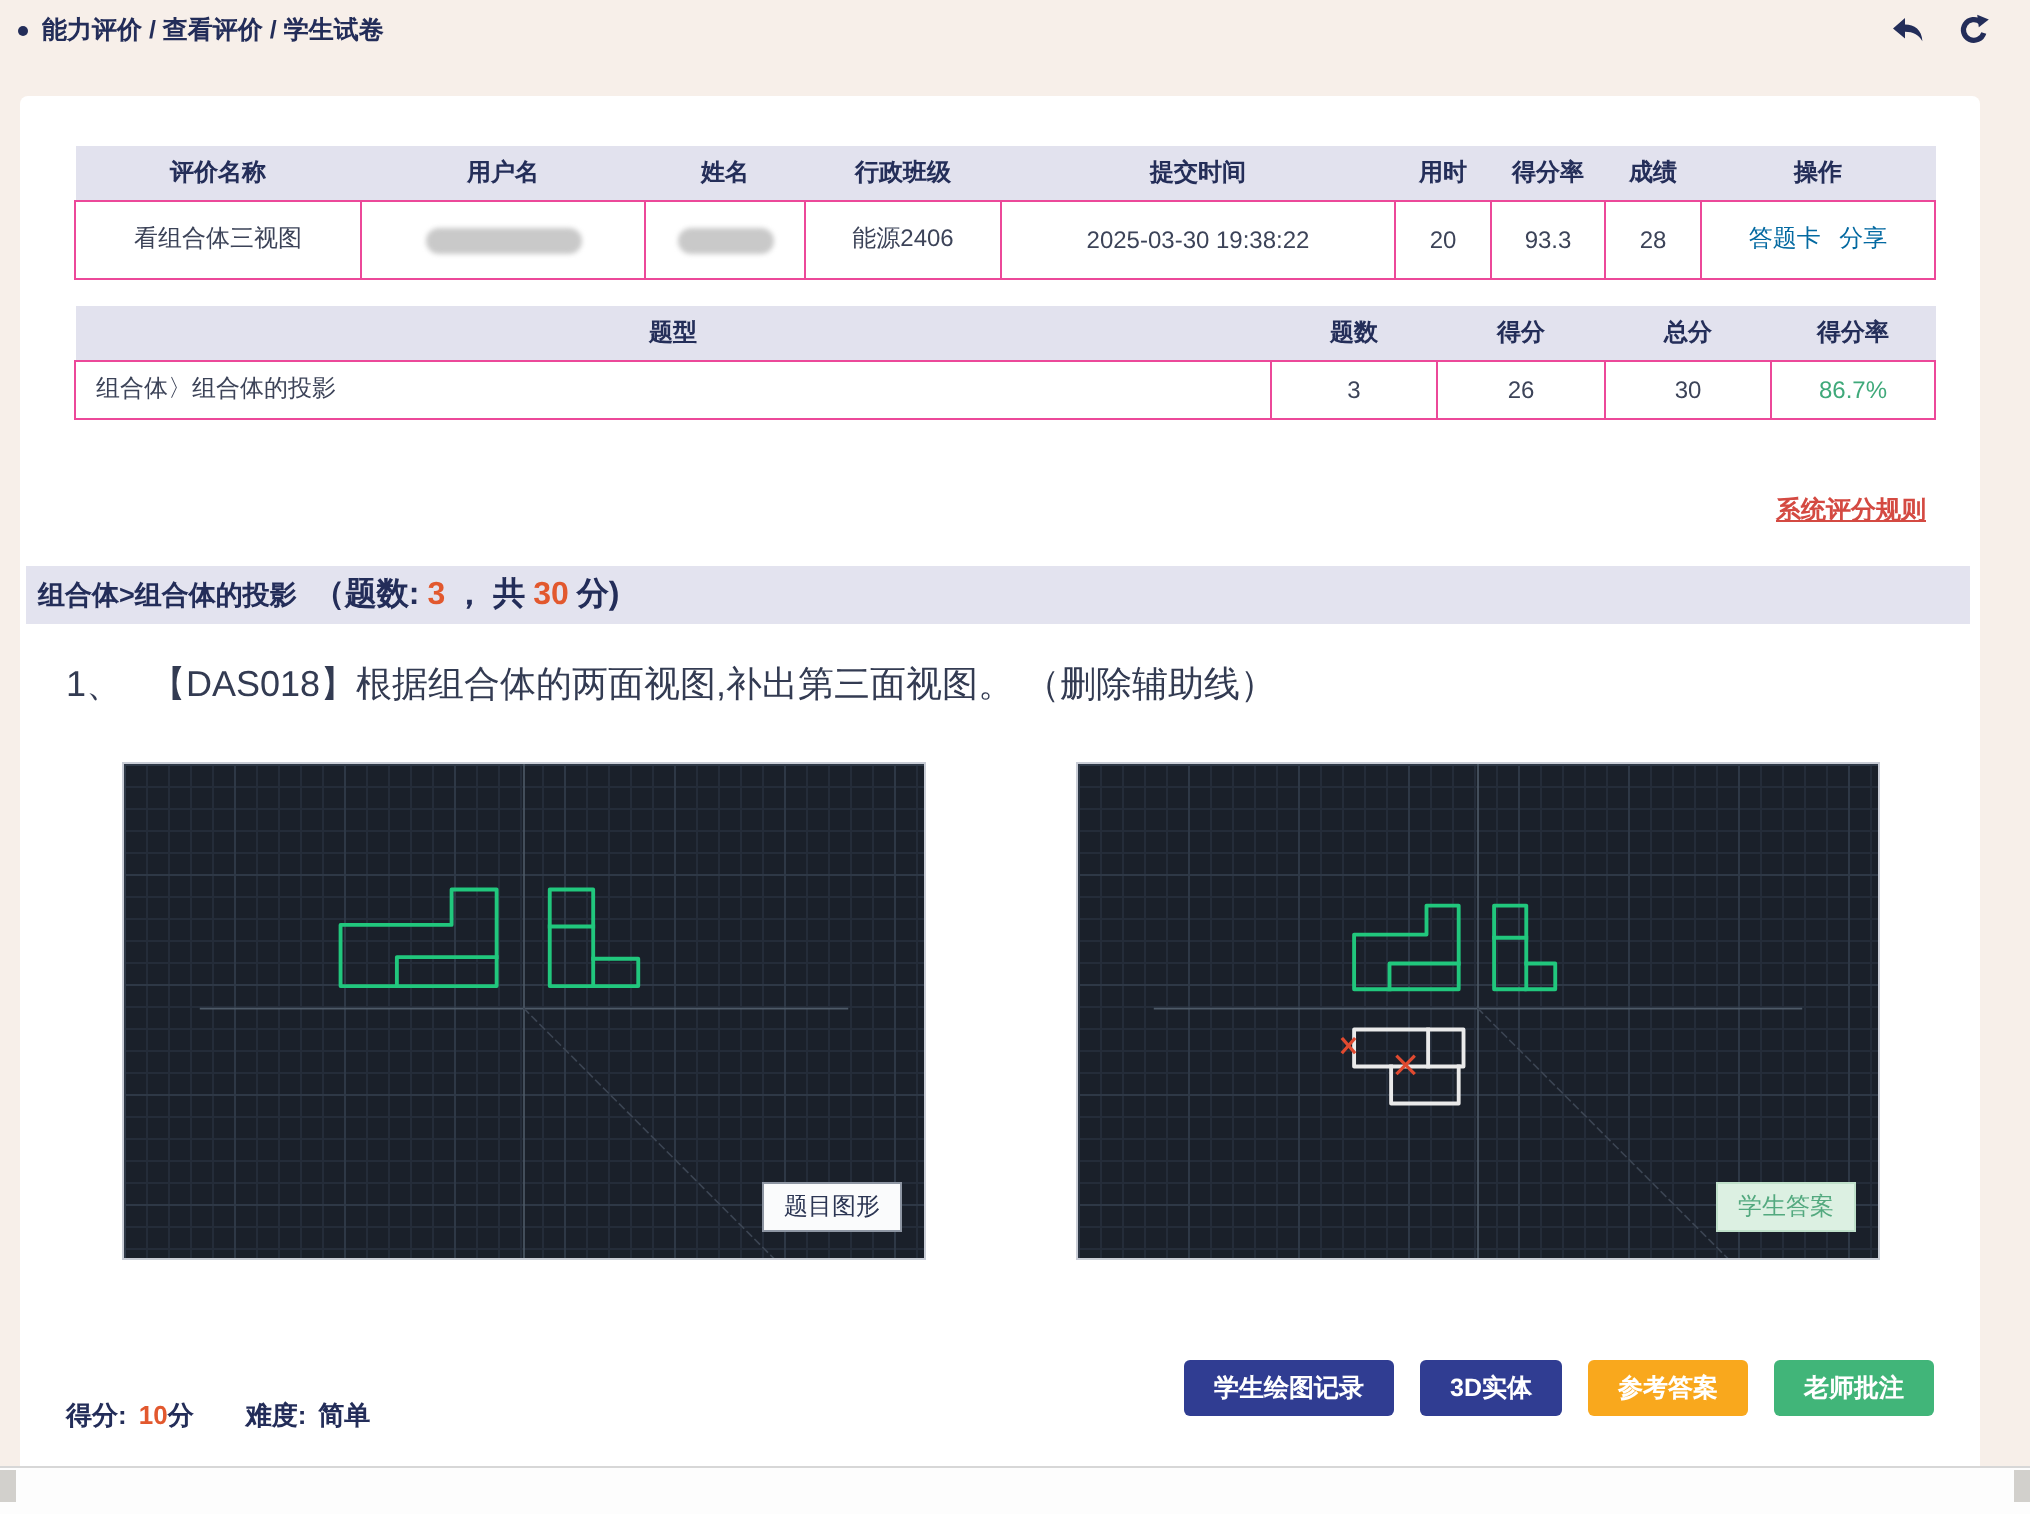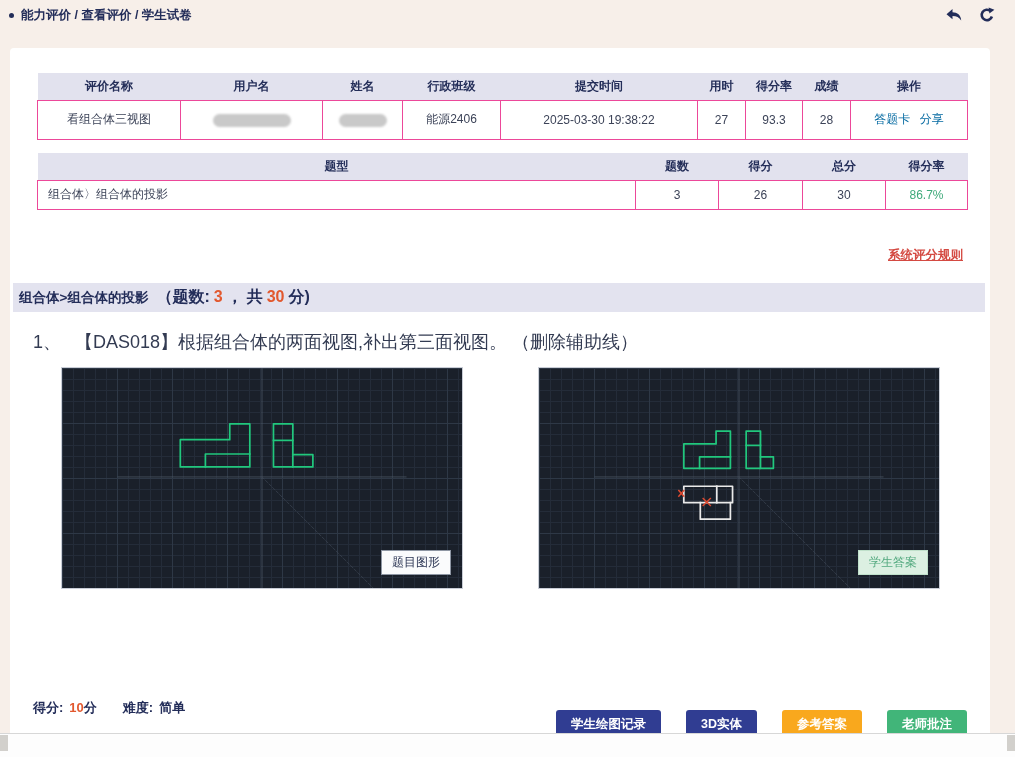--- a/index.html
+++ b/index.html
@@ -46,40 +46,40 @@
   .section-title { font-size:13.5px; }
   .section-meta { font-size:16px; margin-left:6px; }
   .accent-red { color:#e2582e; }
   .section-meta span { margin:0 2px; }
 
   
   .question-line { position:absolute; left:33px; top:330px; font-size:18px; color:#333b52; }
   .q-number { margin-right:14px; }
 
   
-  .cad-canvas { position:absolute; top:367px; width:402px; height:222px;
+  .cad-canvas { position:absolute; top:381px; width:402px; height:249px;
     background-color:#1a202a; border:1px solid #c9cdd6; cursor:crosshair;
     background-image:
       linear-gradient(to right, #2e3846 1px, transparent 1px),
       linear-gradient(to bottom, #2e3846 1px, transparent 1px),
       linear-gradient(to right, #242c39 1px, transparent 1px),
       linear-gradient(to bottom, #242c39 1px, transparent 1px);
     background-size:55px 55px, 55px 55px, 11px 11px, 11px 11px; }
   .canvas-left { left:61px; }
   .canvas-right { left:538px; }
   .cad-canvas svg { position:absolute; left:0; top:0; width:100%; height:100%; }
   .canvas-tag { position:absolute; right:11px; bottom:13px; font-size:12px; padding:3px 10px; }
   .tag-question { background:#fafbfc; border:1px solid #8e96a3; color:#2b3553; }
   .tag-answer { background:#dcf0e2; border:1px solid #bfe0ca; color:#53a97f; }
 
   
   .score-row { position:absolute; left:33px; top:699px; font-size:13px; font-weight:bold; color:#232d59; }
   .score-row .gap { display:inline-block; width:26px; }
   .score-row .sp { display:inline-block; width:6px; }
-  .btn-row { position:absolute; right:48px; top:710px; display:flex; gap:25px;align-items:flex-end; }
+  .btn-row { position:absolute; right:48px; top:680px; display:flex; gap:13px;align-items:flex-end; }
   .btn { height:28px; border:none; border-radius:3px; color:#fff; font-size:12.5px; font-weight:bold;
     display:flex; align-items:center; justify-content:center; padding:0 15px; cursor:pointer;
     font-family:"Liberation Sans", sans-serif; }
   .btn-navy { background:#303d92; }
   .btn-orange { background:#f9a81d; }
   .btn-green { background:#41b579; }
 
   
   .bottom-bar { position:absolute; left:0; top:733px; width:1015px; height:24px;
     background:#fdfdfd; border-top:1px solid #d7d7d7; }
@@ -132,21 +132,21 @@
       <th>得分率</th>
       <th>成绩</th>
       <th>操作</th>
     </tr>
     <tr>
       <td>看组合体三视图</td>
       <td><span class="redact"></span></td>
       <td><span class="redact small"></span></td>
       <td>能源2406</td>
       <td>2025-03-30 19:38:22</td>
-      <td>27</td>
+      <td>20</td>
       <td>93.3</td>
       <td>28</td>
       <td>
         <span class="green-link">答题卡</span>
         <span class="green-link">分享</span>
       </td>
     </tr>
   </tbody>
     </table>
 

